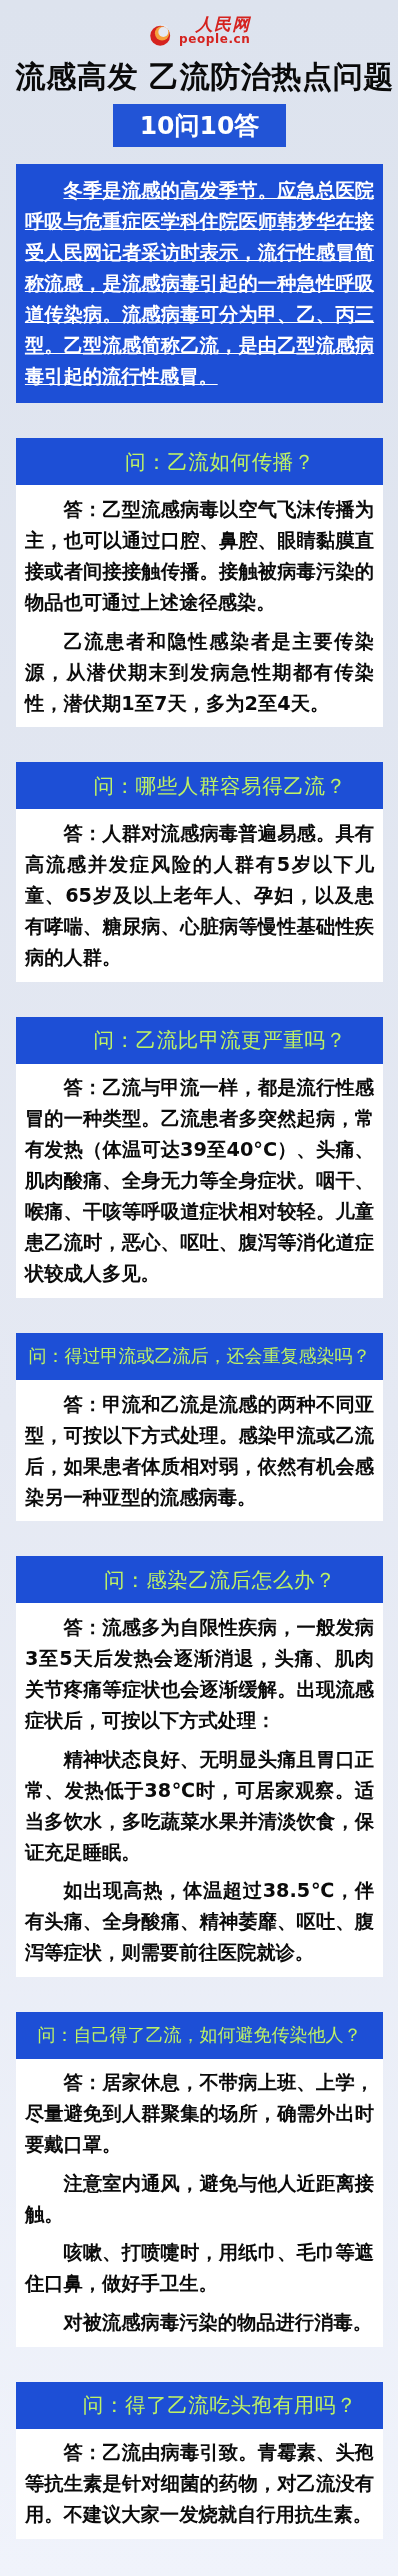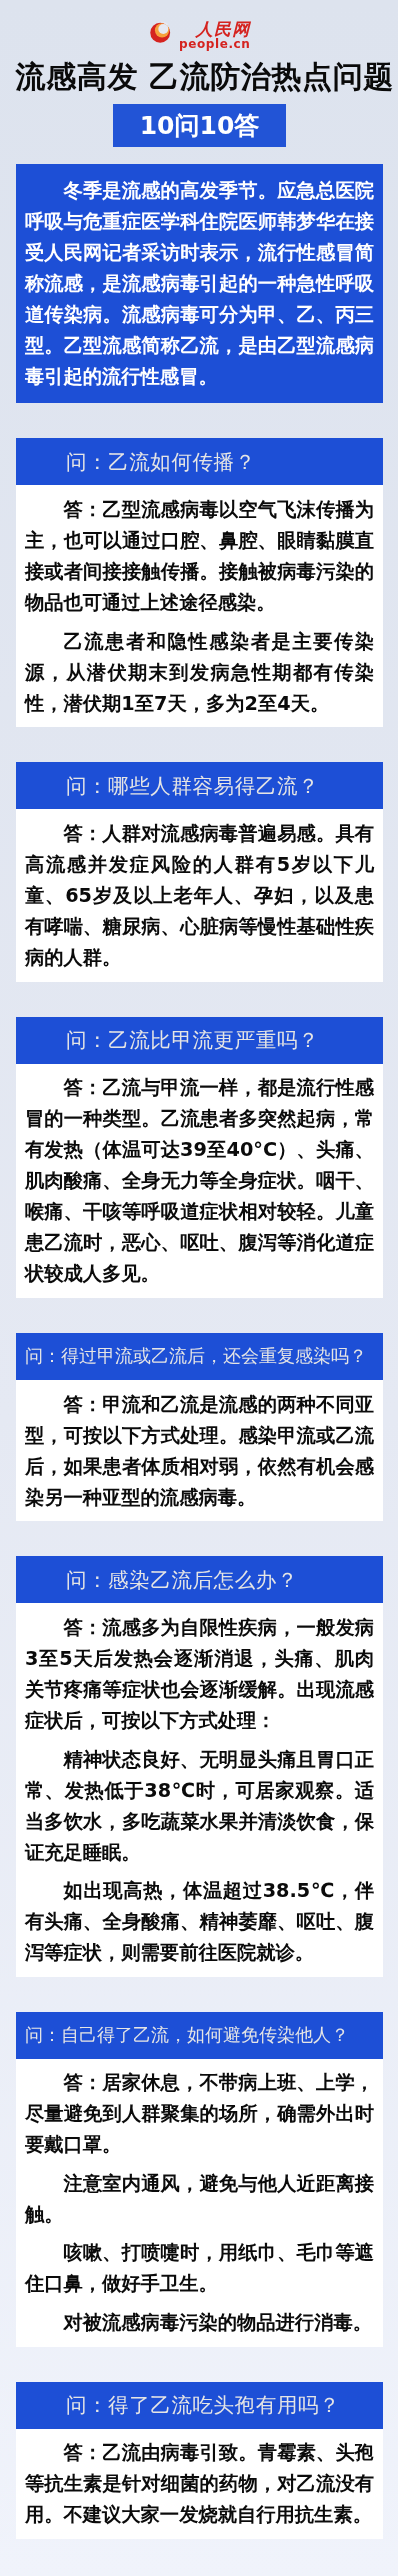--- a/index.html
+++ b/index.html
@@ -16,21 +16,21 @@
   *{box-sizing:border-box;margin:0;padding:0;}
   html,body{width:399px;}
   body{
     min-height:2576px;
     font-family:"DejaVu Sans","Liberation Sans",sans-serif;
     background:linear-gradient(180deg,var(--page-bg-top) 0%,var(--page-bg-mid) 55%,var(--page-bg-bottom) 100%);
     overflow-x:hidden;
   }
   .page{width:399px;padding:21px 15.6px 25px 15.6px;}
   
-  .logo-row{display:flex;justify-content:center;align-items:flex-start;gap:8px;height:25px;}
+  .logo-row{display:flex;justify-content:center;align-items:flex-end;gap:8px;height:25px;}
   .logo-icon{width:22.4px;height:22.4px;flex:0 0 auto;}
   .logo-texts{display:flex;flex-direction:column;align-items:flex-end;}
   .logo-cn{
     font-family:"DejaVu Serif","Liberation Serif",serif;
     color:var(--logo-red);font-size:17px;font-weight:700;line-height:1;letter-spacing:1.2px;
     font-style:italic;
   }
   .logo-en{color:var(--logo-red);font-size:12px;font-weight:700;line-height:1.1;letter-spacing:0.6px;}
   
   .main-title{
@@ -44,29 +44,29 @@
     display:block;width:fit-content;margin:10px auto 0 auto;
     background:var(--badge-blue);color:#fff;
     font-size:25px;font-weight:700;line-height:1;
     padding:8.7px 27px;
   }
   
   .intro-box{
     margin-top:17.4px;background:var(--accent-blue);color:#fff;
     padding:11.2px 9.3px;font-size:19.3px;font-weight:700;line-height:31px;
   }
-  .intro-box p{text-indent:2em;text-align:justify;}
+  .intro-box p{text-indent:2em;text-align:justify;text-decoration:underline;}
   
   .qa-section{margin-top:35px;}
   .q-header{
-    background:var(--accent-blue);color:#e5e5e5;
+    background:var(--accent-blue);color:#bef264;
     min-height:47px;display:flex;align-items:center;
     padding:6.2px 9.3px;
     font-family:Liberation Sans, sans-serif;
-    font-size:20.5px;font-weight:400;letter-spacing:0.6px;
+    font-size:20.5px;font-weight:400;letter-spacing:0.6px;text-align:center;
   }
   .q-header .q-text{text-indent:2em;width:100%;}
   .q-header .q-text.long{text-indent:0;font-size:18px;letter-spacing:0;}
   .answer-box{
     background:var(--box-white);color:var(--answer-text);
     padding:8.7px 9.3px;font-size:19.3px;font-weight:700;line-height:31px;
   }
   .answer-box p{text-indent:2em;text-align:justify;margin:7.5px 0;}
   .answer-box p:first-child{margin-top:0;}
   .answer-box p:last-child{margin-bottom:0;}

